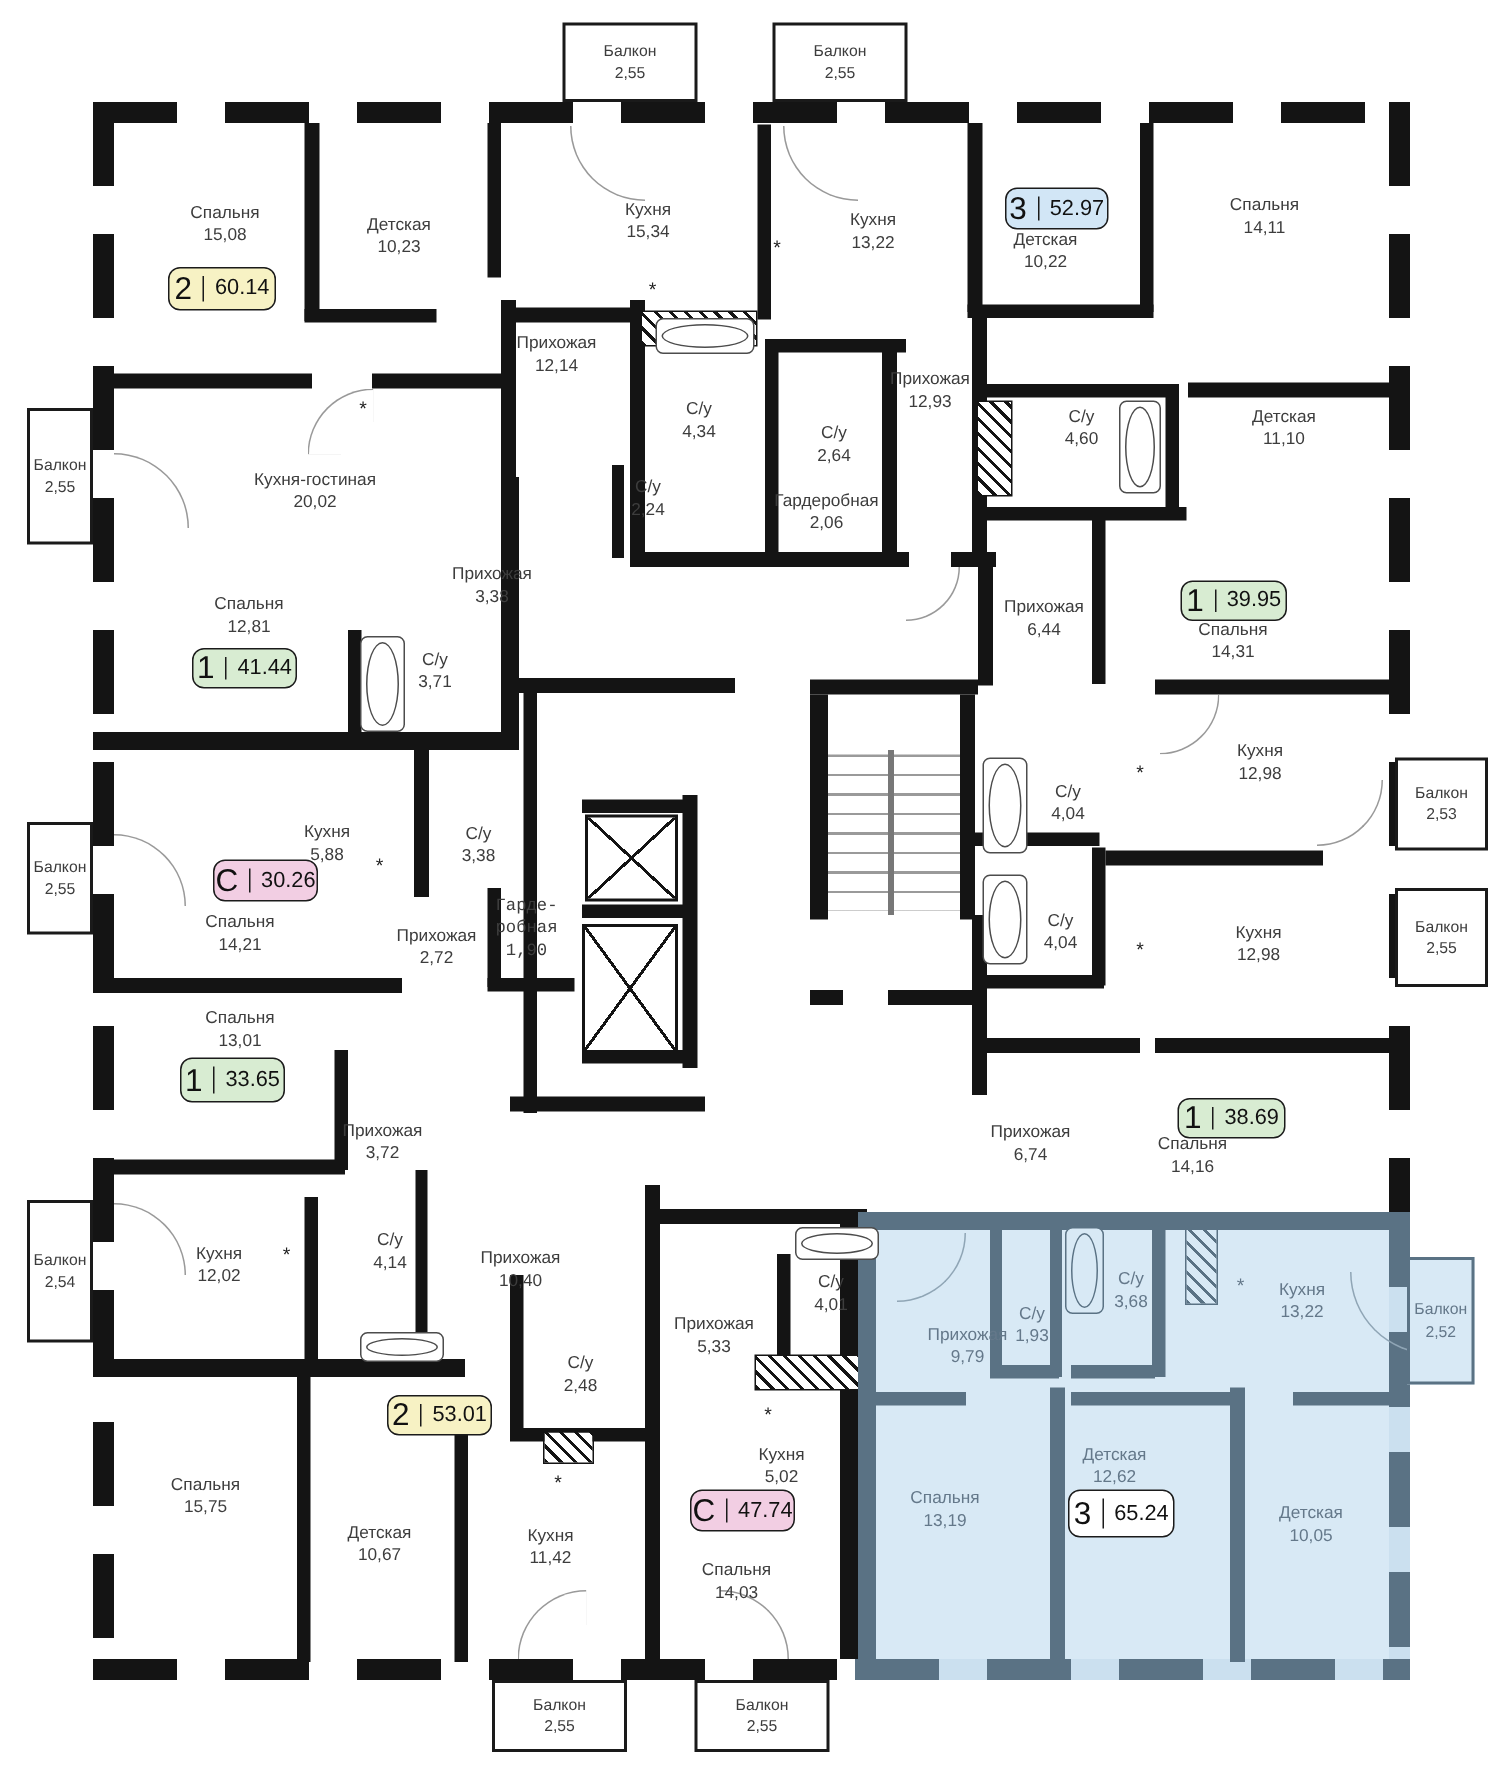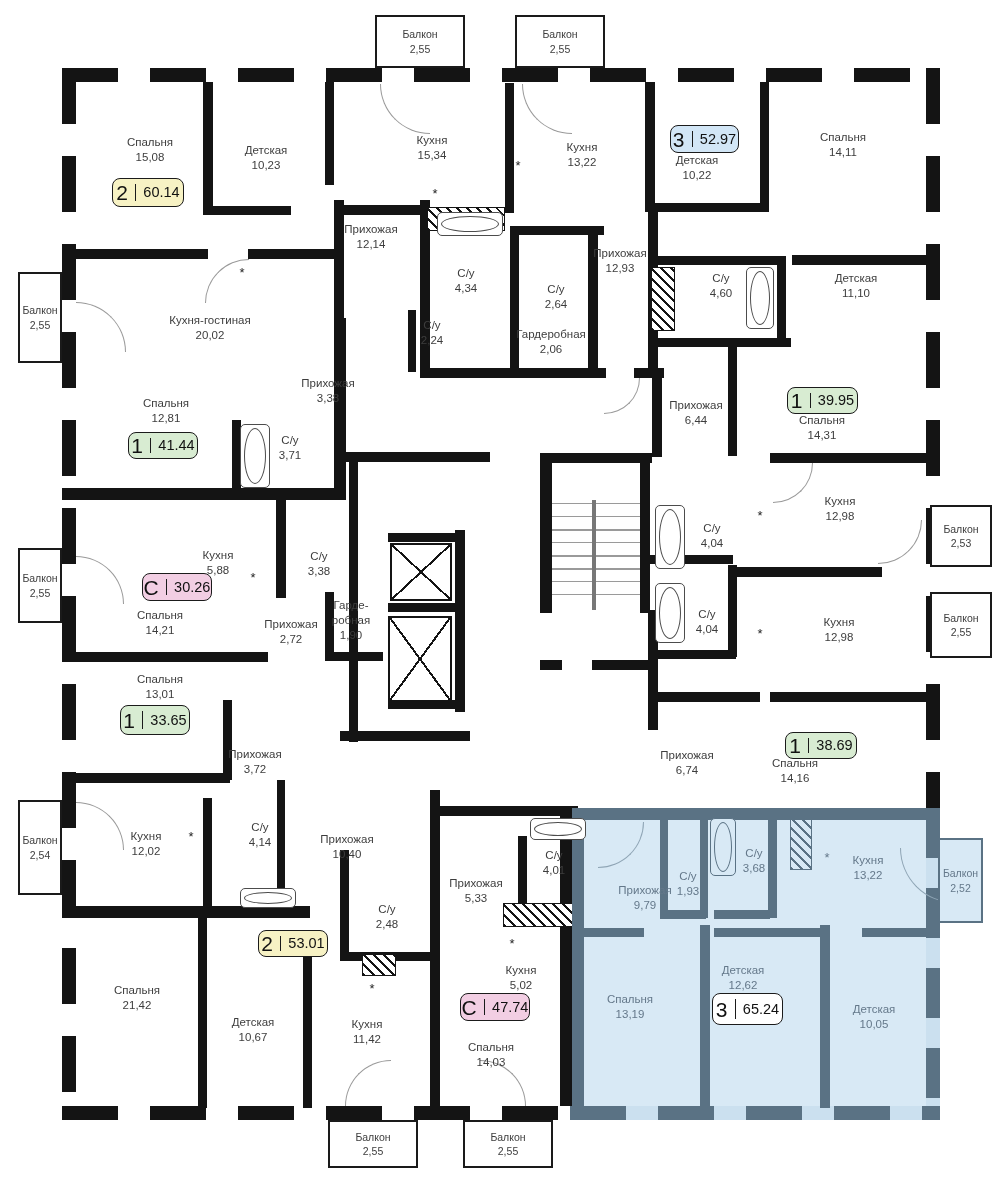--- a/index.html
+++ b/index.html
@@ -266,21 +266,21 @@
       <span class="ra">3,38</span>
     </div>
     <div class="room-label" style="left: 160px; top: 623px;">
       <span class="rn">Спальня</span>
       <span class="ra">14,21</span>
     </div>
     <div class="room-label" style="left: 291px; top: 632px;">
       <span class="rn">Прихожая</span>
       <span class="ra">2,72</span>
     </div>
-    <div class="room-label" style="left: 351px; top: 620px;">
+    <div class="room-label" style="left: 351px; top: 620px; font-family: Liberation Mono, monospace;">
       <span class="rn">Гарде-
 робная</span>
       <span class="ra">1,90</span>
     </div>
     <div class="room-label" style="left: 707px; top: 622px;">
       <span class="rn">С/у</span>
       <span class="ra">4,04</span>
     </div>
     <div class="room-label" style="left: 839px; top: 630px;">
       <span class="rn">Кухня</span>
@@ -325,21 +325,21 @@
     <div class="room-label" style="left: 554px; top: 863px;">
       <span class="rn">С/у</span>
       <span class="ra">4,01</span>
     </div>
     <div class="room-label" style="left: 521px; top: 978px;">
       <span class="rn">Кухня</span>
       <span class="ra">5,02</span>
     </div>
     <div class="room-label" style="left: 137px; top: 998px;">
       <span class="rn">Спальня</span>
-      <span class="ra">21,42</span>
+      <span class="ra">15,75</span>
     </div>
     <div class="room-label" style="left: 253px; top: 1030px;">
       <span class="rn">Детская</span>
       <span class="ra">10,67</span>
     </div>
     <div class="room-label" style="left: 367px; top: 1032px;">
       <span class="rn">Кухня</span>
       <span class="ra">11,42</span>
     </div>
     <div class="room-label" style="left: 491px; top: 1055px;">

